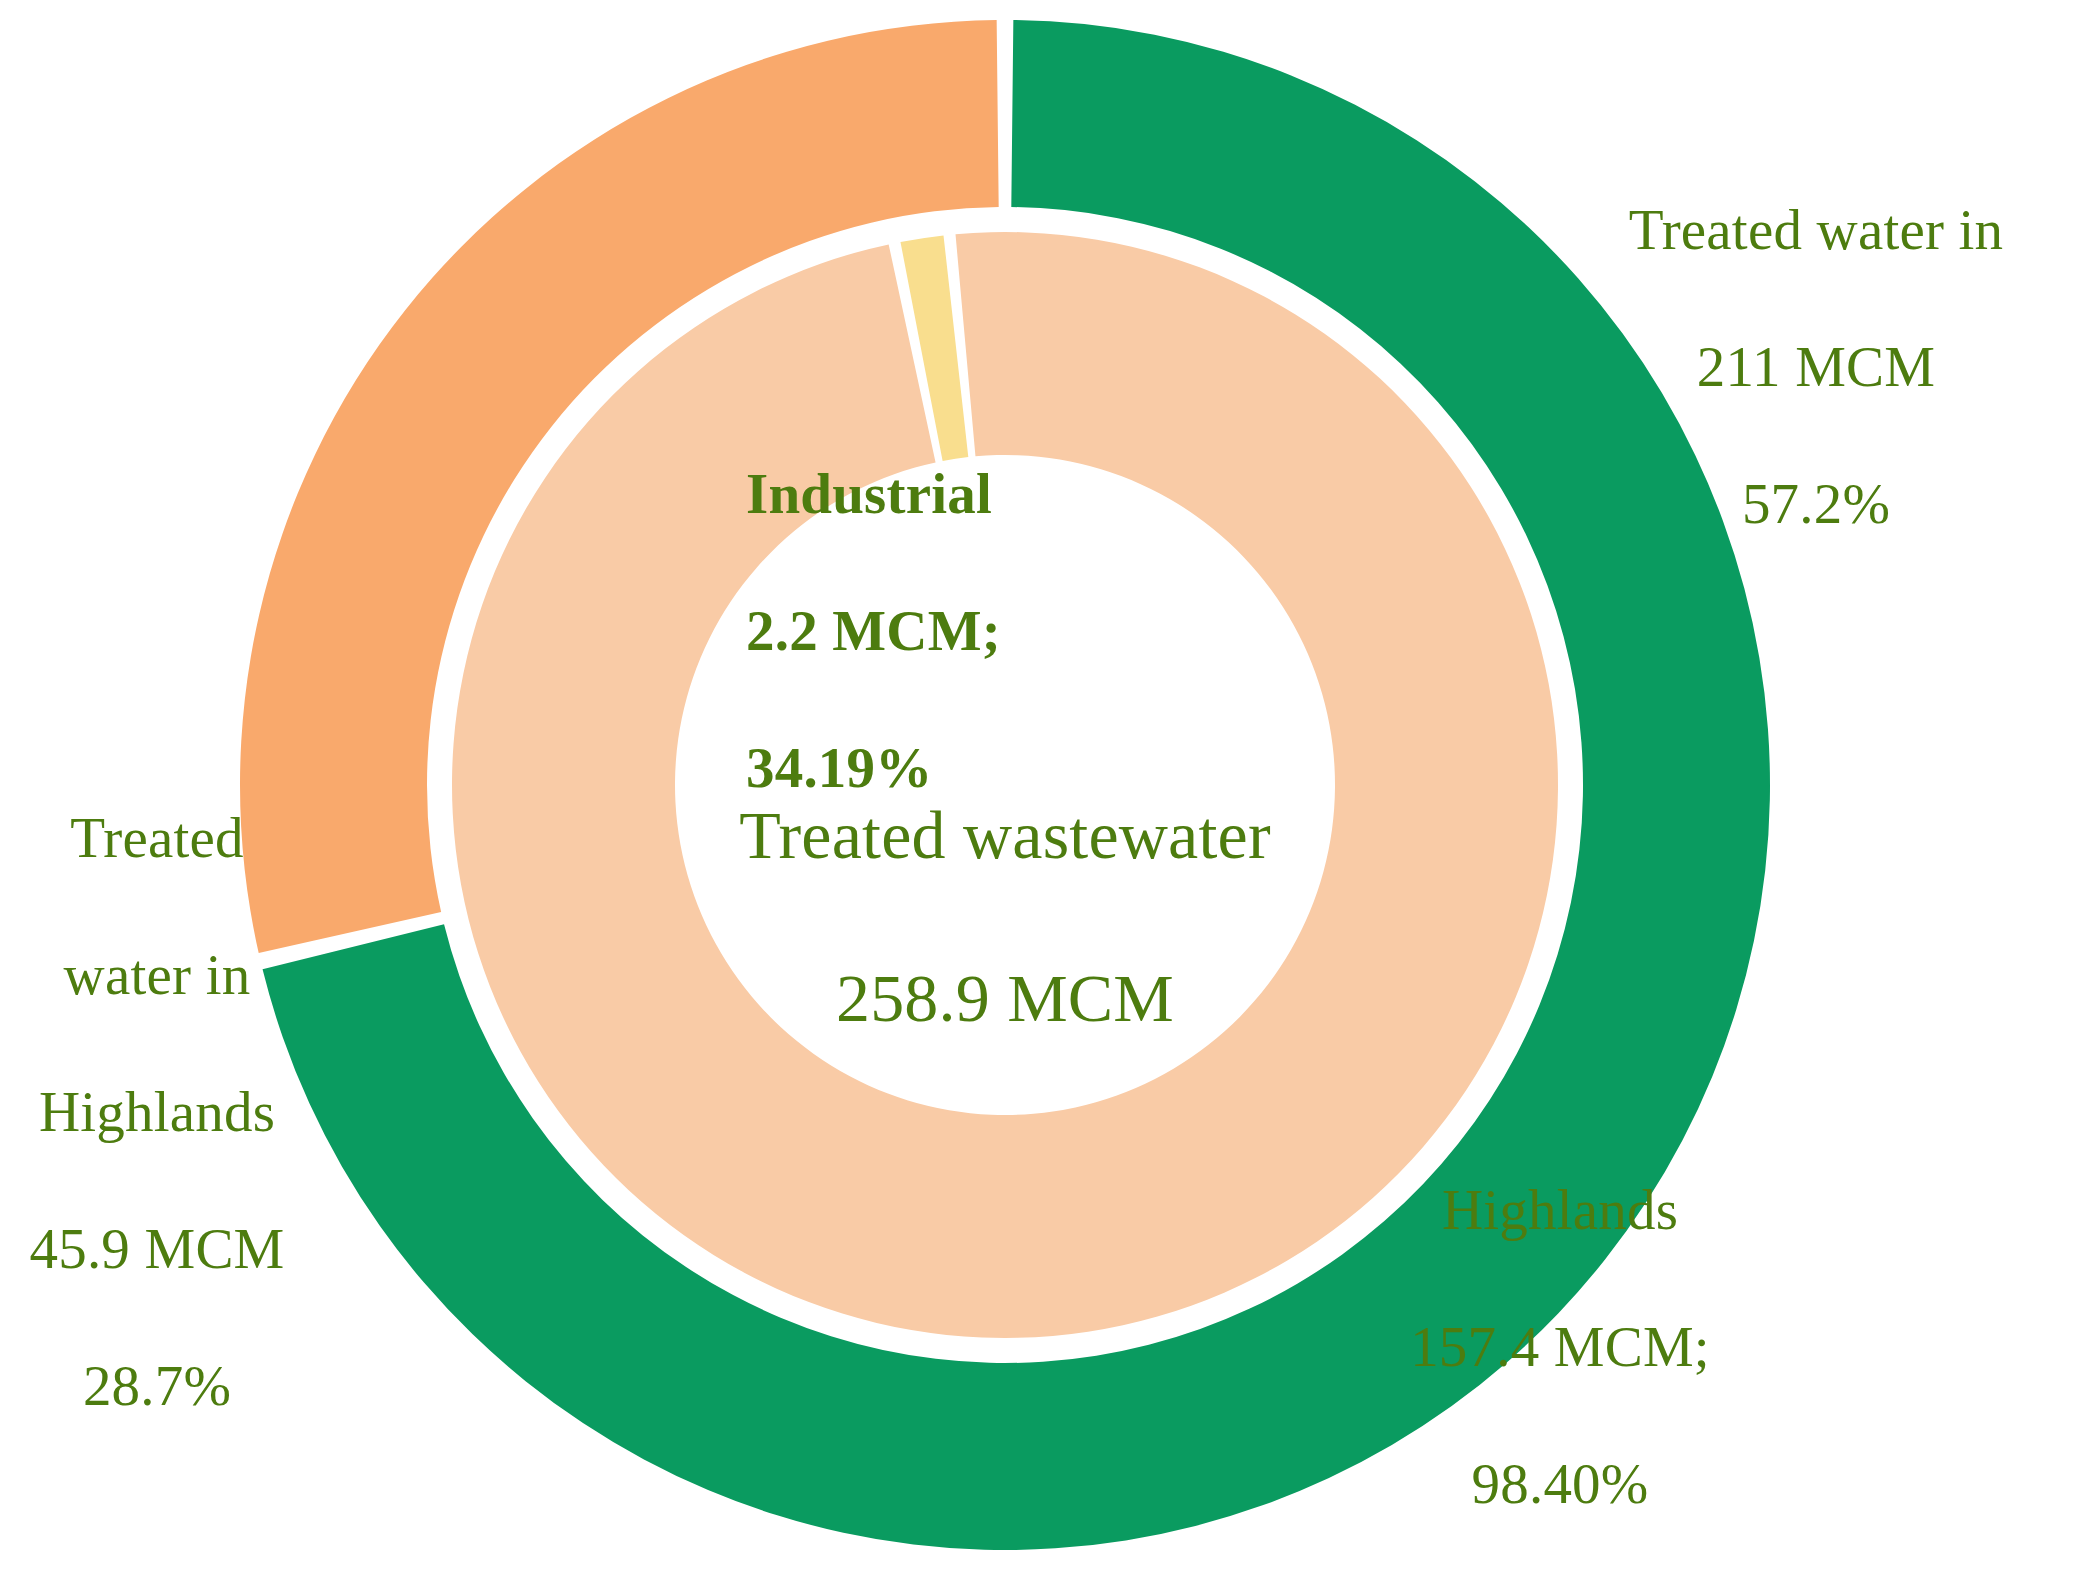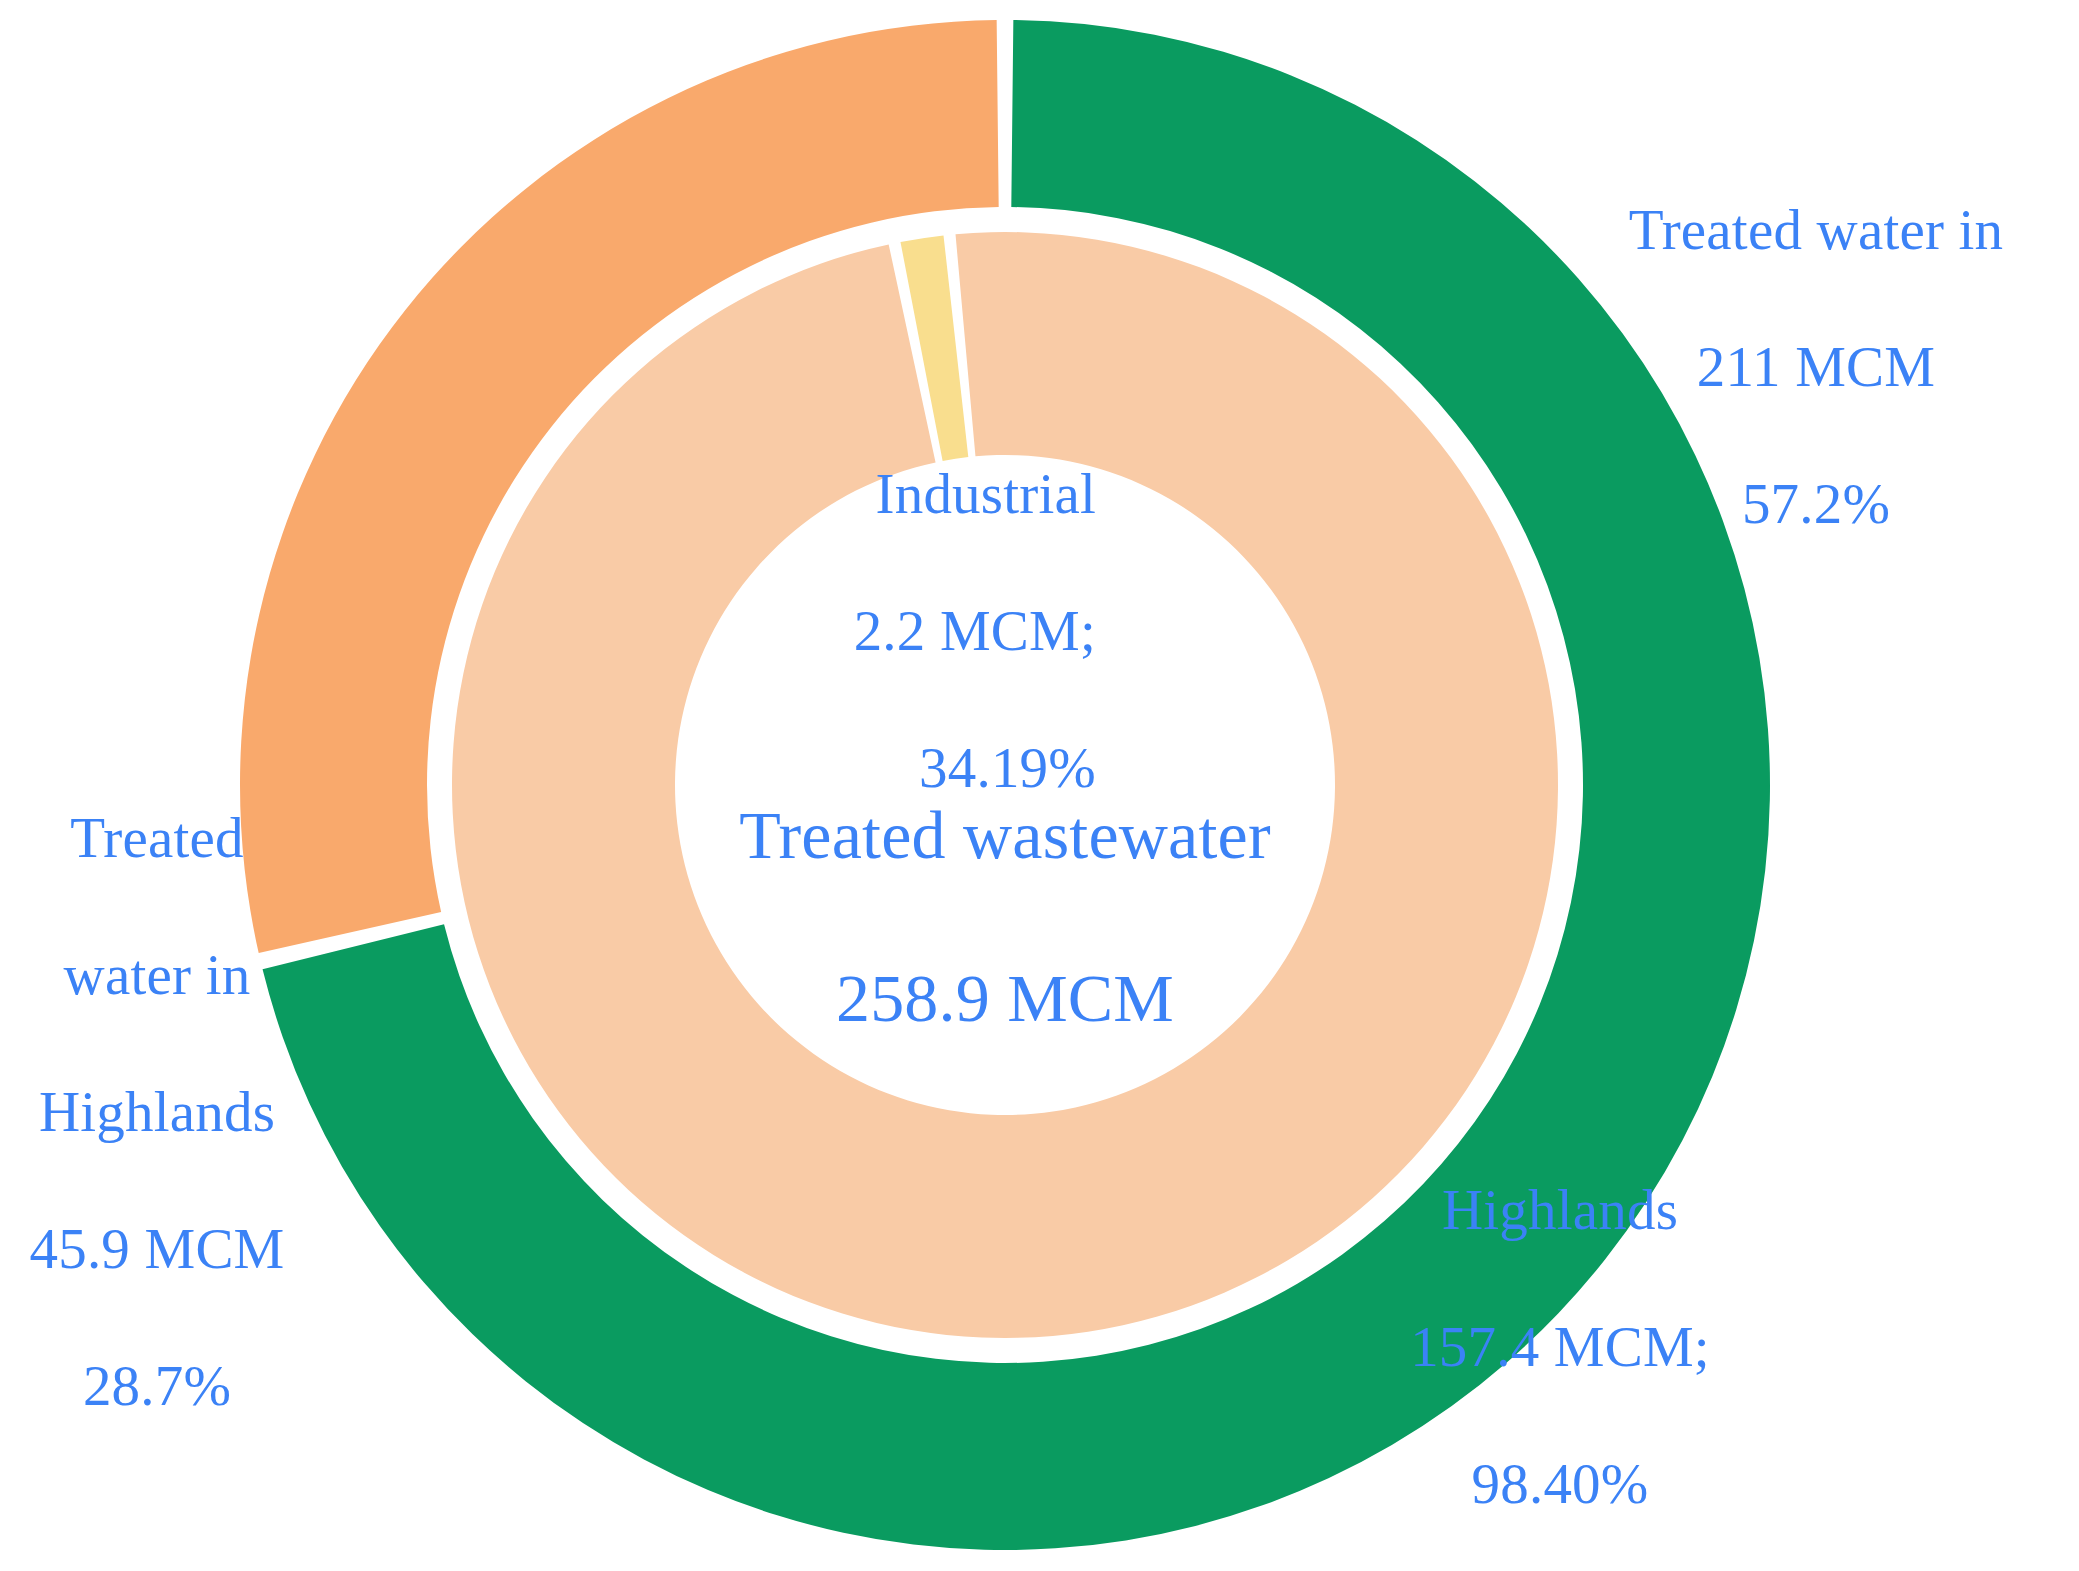--- a/index.html
+++ b/index.html
@@ -18,33 +18,34 @@
     position:absolute;
     left:0;top:0;
     width:2079px;height:1571px;
     display:block;
   }
   .lbl{
     position:absolute;
     text-align:center;
     line-height:1.20;
     font-size:57px;
-    color:#3b82f6;
+    color:#4d7c0f;
     white-space:pre-line;
     letter-spacing:0.2px;
   }
   #label-jordan-valley{
     left:1556px; top:128px; width:520px;
   }
   #label-highlands{
     left:-8px; top:736px; width:330px;
   }
   #label-industrial{
     left:746px; top:392px; width:350px;
-    text-align:right;
+    text-align:left;
+    font-weight:bold;
   }
   #label-irrigation{
     left:1340px; top:1108px; width:440px;
   }
   #label-center{
     left:610px; top:713px; width:790px;
     font-size:68px;
   }
   .lbl span{display:block;}
 </style>

